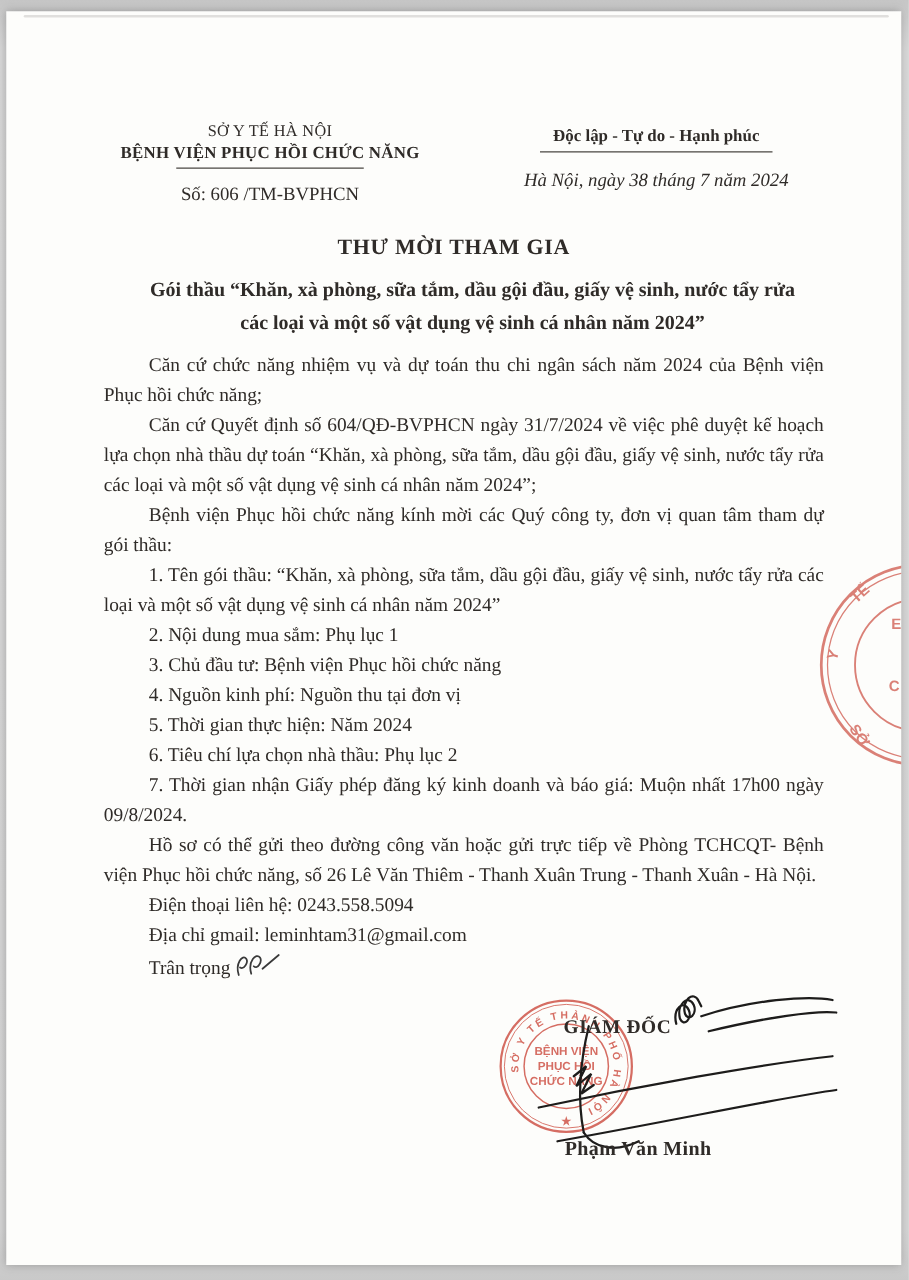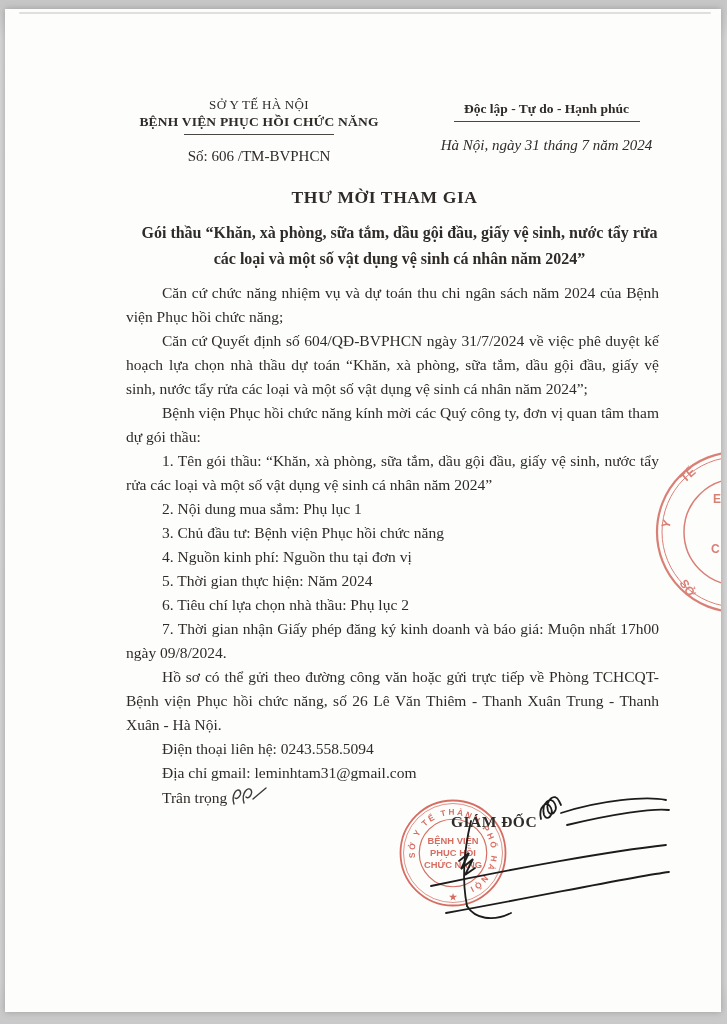--- a/index.html
+++ b/index.html
@@ -16,21 +16,21 @@
   .paper{
     position:absolute;left:5px;top:9px;right:6px;bottom:12px;
     background:#fdfdfb;
     box-shadow:0 0 7px rgba(60,60,60,.35);
     overflow:hidden;
   }
   .scan-streak{
     position:absolute;left:14px;right:10px;top:3px;height:2px;
     background:rgba(150,148,145,.28);border-radius:2px;
   }
-  .content{position:absolute;inset:0;color:#2f2b28;padding-left:43px;}
+  .content{position:absolute;inset:0;color:#2f2b28;}
   
   .letterhead{display:flex;padding:88px 40px 0 58px;}
   .lh-left{width:306px;text-align:center;}
   .lh-right{flex:1;text-align:center;}
   .dept{font-size:13px;letter-spacing:.3px;}
   .org{font-size:13.5px;font-weight:bold;letter-spacing:.2px;margin-top:1px;}
   .rule{border-top:1.6px solid #4a4743;margin:4px auto 0;}
   .rule-left{width:150px;}
   .rule-right{width:186px;}
   .doc-no{font-size:15px;margin-top:13px;}
@@ -68,21 +68,21 @@
       <div class="letterhead">
         <div class="lh-left">
           <div class="dept">SỞ Y TẾ HÀ NỘI</div>
           <div class="org">BỆNH VIỆN PHỤC HỒI CHỨC NĂNG</div>
           <div class="rule rule-left"></div>
           <div class="doc-no">Số:  606 /TM-BVPHCN</div>
         </div>
         <div class="lh-right">
           <div class="motto">Độc lập - Tự do - Hạnh phúc</div>
           <div class="rule rule-right"></div>
-          <div class="dateline">Hà Nội, ngày 31 tháng 7 năm 2024</div>
+          <div class="dateline">Hà Nội, ngày 38 tháng 7 năm 2024</div>
         </div>
       </div>
 
       <div class="doc-title">THƯ MỜI THAM GIA</div>
       <div class="doc-subtitle">
         <div>Gói thầu “Khăn, xà phòng, sữa tắm, dầu gội đầu, giấy vệ sinh, nước tẩy rửa</div>
         <div>các loại và một số vật dụng vệ sinh cá nhân năm 2024”</div>
       </div>
 
       <div class="body-text">
@@ -135,20 +135,21 @@
             <path d="M140,28 c-3,-12 6,-20 10,-11 c3,7 -4,14 -7,7 c-3,-12 7,-20 11,-11 c3,7 -4,14 -7,7 c-3,-11 7,-19 11,-10 l2,4"></path>
             <path d="M160,22 C200,9 245,5 265,9"></path>
             <path d="M166,34 C212,23 252,17 268,19"></path>
             <path d="M30,95 C110,78 210,60 265,54"></path>
             <path d="M45,122 C140,105 235,85 268,81"></path>
             <path d="M70,30 C64,55 60,85 66,115"></path>
             <path d="M58,70 l10,-8 l-8,16 l12,-10 l-8,16 l10,-7"></path>
             <path d="M66,115 C74,128 92,131 110,122"></path>
           </g>
         </svg>
+        <div class="signer-name">Phạm Văn Minh</div>
       </div>
 
       <svg class="edge-stamp" width="200" height="200" viewBox="0 0 200 200">
         <g stroke="#d16156" fill="none">
           <circle cx="110" cy="95" r="80" stroke-width="2.2"></circle>
           <circle cx="110" cy="95" r="75" stroke-width="1"></circle>
           <circle cx="110" cy="95" r="53" stroke-width="1.5"></circle>
         </g>
         <g fill="#d16156" font-family="Liberation Sans, sans-serif" font-weight="bold" font-size="12">
           <text x="58" y="46" transform="rotate(-42 58 46)">TẾ</text>

